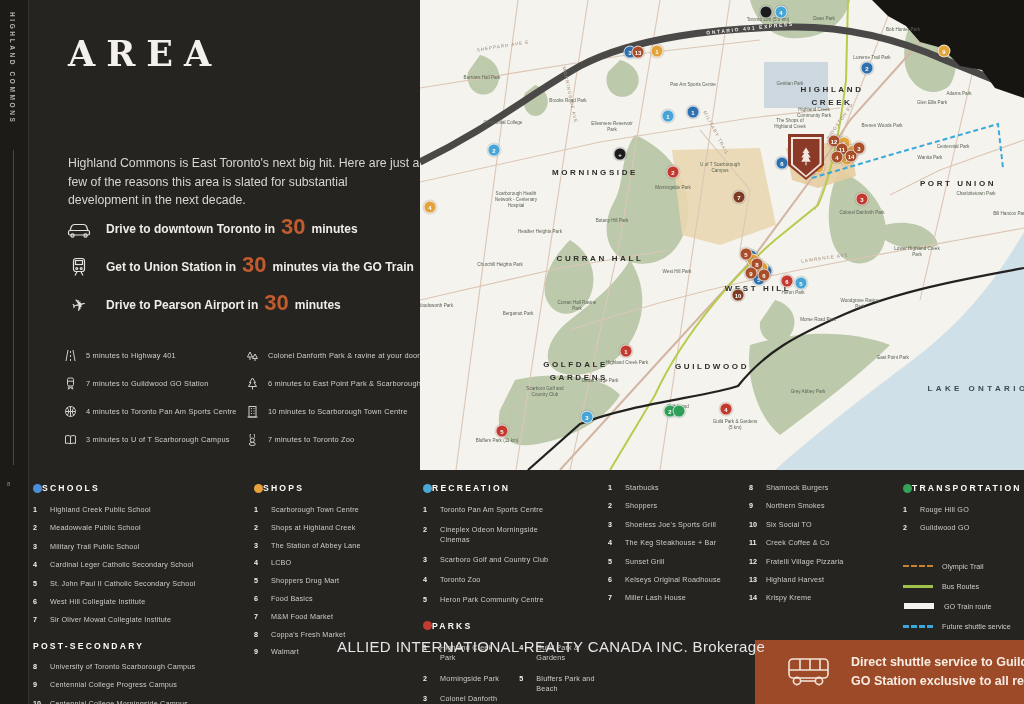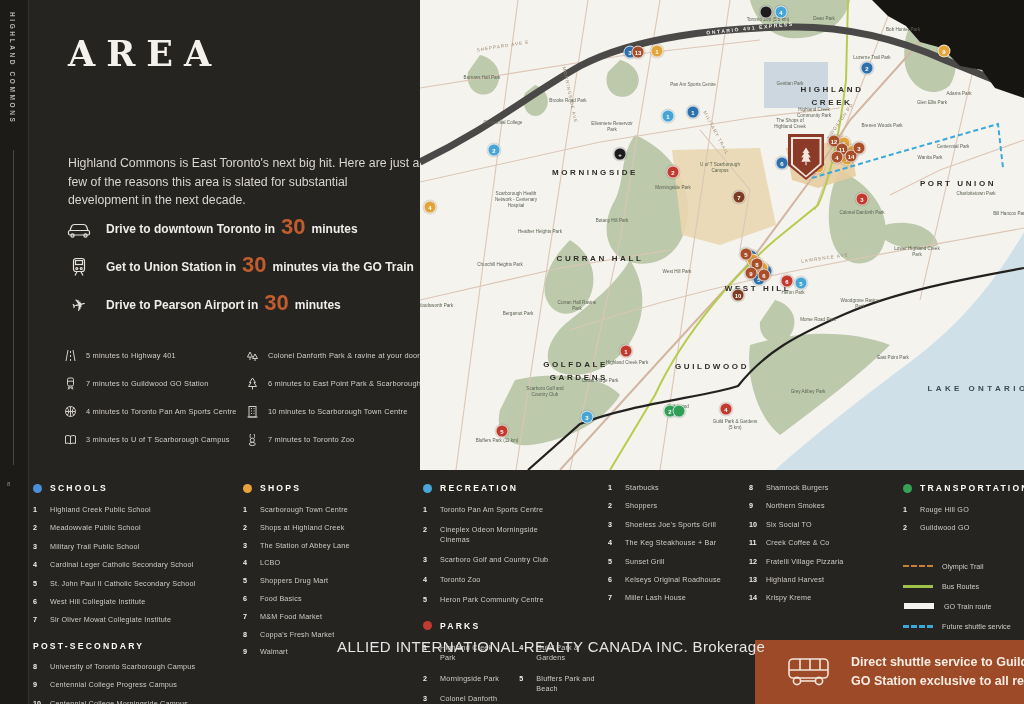--- a/index.html
+++ b/index.html
@@ -37,21 +37,21 @@
   .marker{position:absolute;width:11px;height:11px;border-radius:50%;transform:translate(-50%,-50%);
     display:flex;align-items:center;justify-content:center;color:#fff;font-size:6px;font-weight:bold;
     border:1px solid rgba(255,255,255,.75);box-shadow:0 0 0 1px rgba(0,0,0,.12)}
   .site{position:absolute;left:368px;top:134px;width:36px;height:46px}
   .shield{position:absolute;inset:0;background:#8a3a26;clip-path:polygon(0 0,100% 0,100% 68%,50% 100%,0 68%)}
   .shield.s2{inset:2.5px;background:#f1e7df}
   .shield.s3{inset:4.5px;background:#8a3a26;display:flex;align-items:center;justify-content:center}
   
   .legend{position:absolute;left:28px;top:470px;right:0;bottom:0}
   .col{position:absolute;top:13px}
-  .col-header{display:flex;align-items:center;gap:8px;font-size:8.6px;font-weight:bold;letter-spacing:2.2px;color:#fdfcfa;margin-bottom:12px}
+  .col-header{display:flex;align-items:center;font-size:8.6px;font-weight:bold;letter-spacing:2.2px;color:#fdfcfa;margin-bottom:12px}
   .dot{width:9px;height:9px;border-radius:50%;flex:none}
   .items{display:flex;flex-direction:column}
   .item{display:flex;align-items:flex-start}
   .item .num{width:17px;flex:none;font-size:7.2px;font-weight:bold;color:#f2f0ec}
   .item .txt{font-size:7.2px;color:#cfccc6;white-space:nowrap;letter-spacing:.2px}
   .g17 .item{margin-bottom:9.4px}
   .g16 .item{margin-bottom:8.8px}
   .g18 .item{margin-bottom:10.2px}
   .rec .txt{white-space:normal;max-width:118px;line-height:1.45}
   .sub-header{font-size:8.6px;font-weight:bold;letter-spacing:2.2px;color:#fdfcfa;margin:7px 0 11px 0}
@@ -496,21 +496,21 @@
           <span class="num">9</span>
           <span class="txt">Centennial College Progress Campus</span>
         </div>
         <div class="item">
           <span class="num">10</span>
           <span class="txt">Centennial College Morningside Campus</span>
         </div>
       </div>
   </div>
 
-  <div class="col" style="left:215px;width:175px">
+  <div class="col" style="left:226px;width:175px">
     <div class="col-header">
       <span class="dot" style="background: rgb(232, 163, 61);"></span>
       <span>SHOPS</span>
     </div>
     <div class="items g16">
 
     <div class="item">
           <span class="num">1</span>
           <span class="txt">Scarborough Town Centre</span>
         </div>

